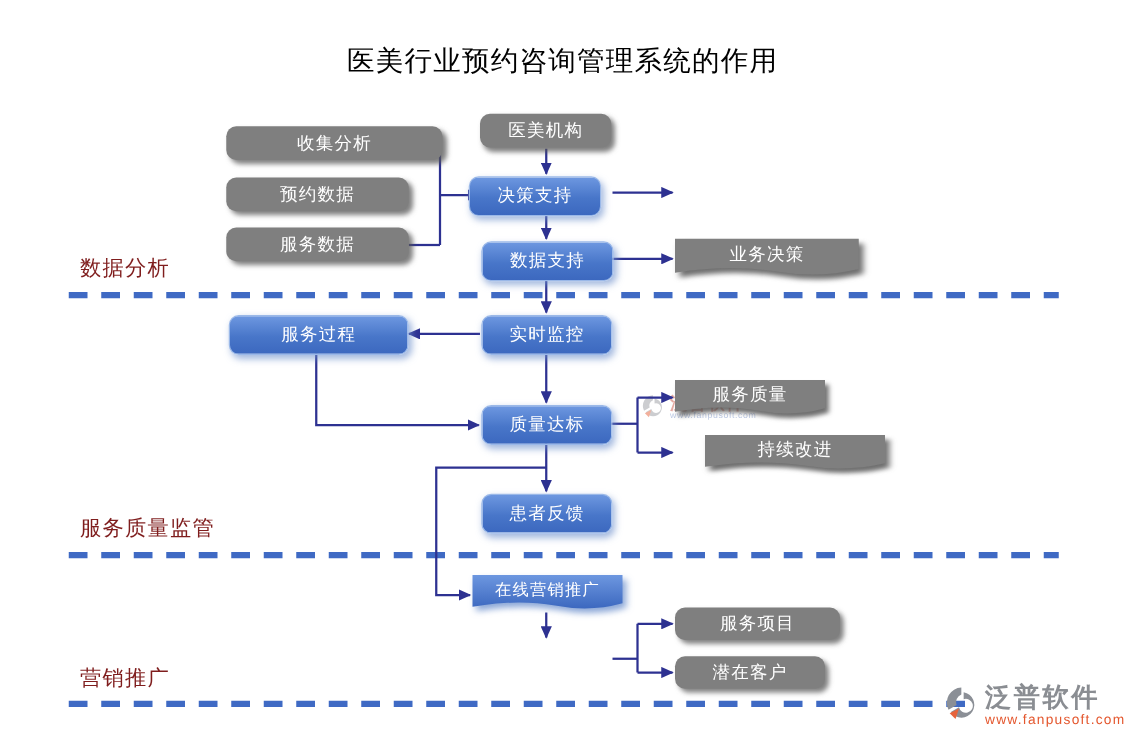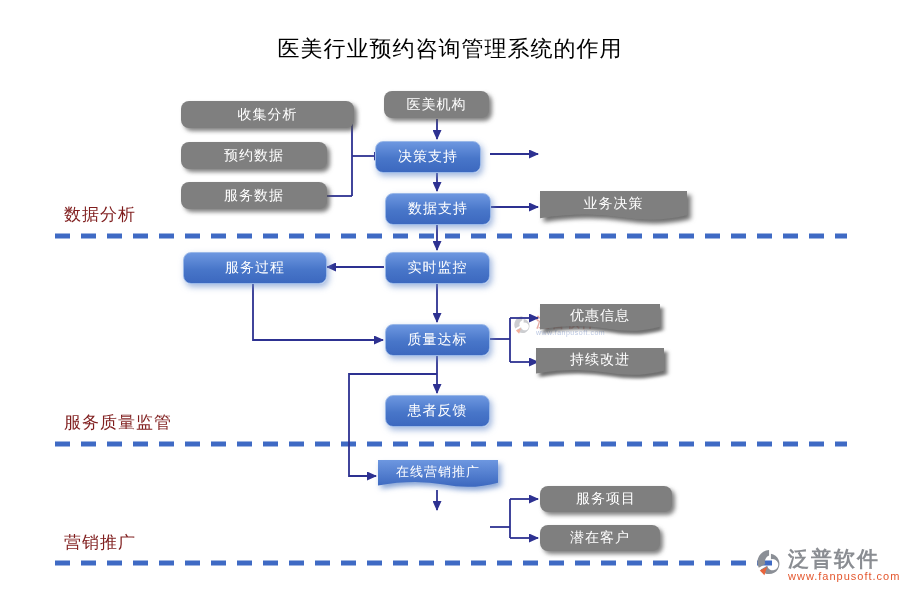--- a/index.html
+++ b/index.html
@@ -127,23 +127,23 @@
       <span>实时监控</span>
     </div>
   <div class="node blue" style="left:385px;top:324px;width:103px;height:30px;">
       <span>质量达标</span>
     </div>
 
   <div class="node doc" style="left:540px;top:304px;width:120px;height:29px;">
     <svg class="doc-shape" viewBox="0 0 120 32" preserveAspectRatio="none">
         <path class="graypath" d="M0,0 H120 V25 Q94,33 66,27 Q36,21 0,28 Z"></path>
       </svg>
-    <span>优惠信息</span>
+    <span>服务质量</span>
   </div>
-  <div class="node doc" style="left:536px;top:348px;width:128px;height:29px;">
+  <div class="node doc" style="left:564px;top:348px;width:144px;height:29px;">
     <svg class="doc-shape" viewBox="0 0 120 32" preserveAspectRatio="none">
         <path class="graypath" d="M0,0 H120 V25 Q94,33 66,27 Q36,21 0,28 Z"></path>
       </svg>
     <span>持续改进</span>
   </div>
 
   <div class="node blue" style="left:385px;top:395px;width:103px;height:30px;">
       <span>患者反馈</span>
     </div>
 

